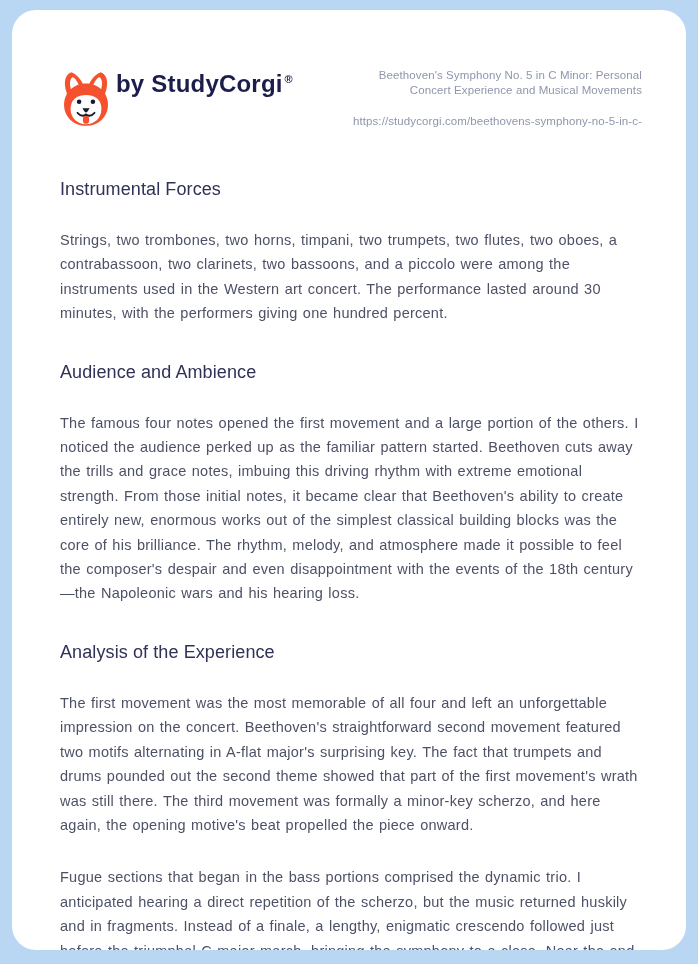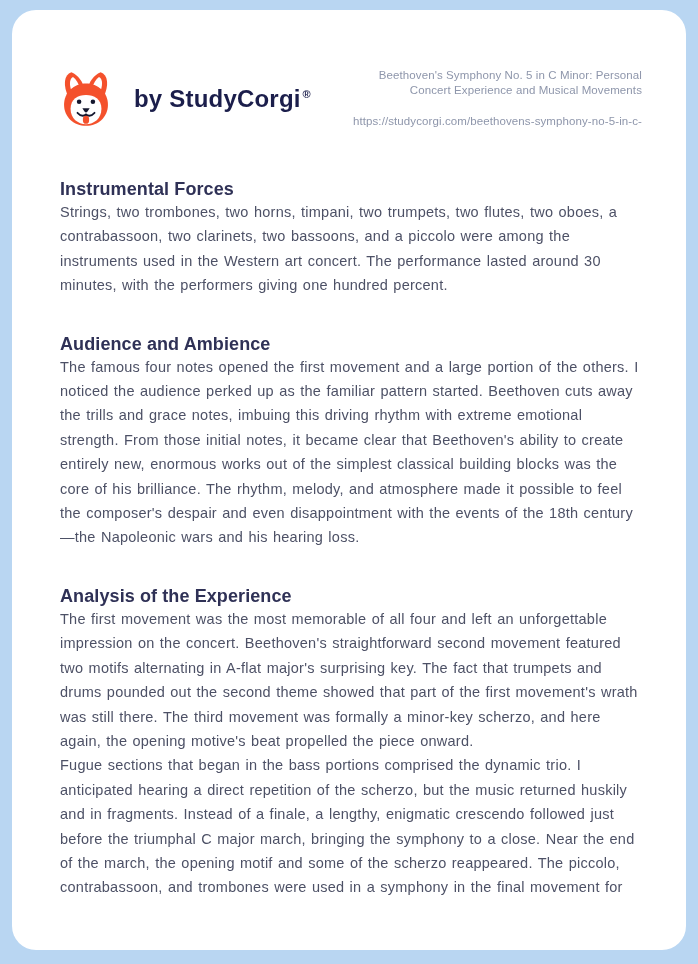--- a/index.html
+++ b/index.html
@@ -24,22 +24,22 @@
     padding: 58px 44px 40px 48px;
     overflow: hidden;
   }
   .header {
     display: flex;
     justify-content: space-between;
     align-items: center;
   }
   .brand {
     display: flex;
-    align-items: center;
-    gap: 22px;
+    align-items: flex-start;
+    gap: 4px;
   }
   .corgi {
     width: 52px;
     height: 58px;
     flex: 0 0 auto;
   }
   .brand-text {
     font-size: 24px;
     font-weight: bold;
     color: #1b1e4b;
@@ -71,27 +71,27 @@
     color: #8e96ab;
     letter-spacing: 0.1px;
   }
   .doc-title span, .doc-url span { display: block; }
   .content {
     margin-top: 50px;
   }
   .section h2 {
     margin: 36px 0 0 0;
     font-size: 18px;
-    font-weight: bold;
+    font-weight: normal;
     color: #2f3156;
     letter-spacing: 0.1px;
   }
   .section:first-child h2 { margin-top: 0; }
   .section p {
-    margin: 0 0 0 0;
+    margin: 28px 0 0 0;
     font-size: 14.5px;
     line-height: 24.4px;
     color: #4d5166;
     letter-spacing: 0.25px;
     word-spacing: 1px;
   }
 </style>
 </head>
 <body>
 

